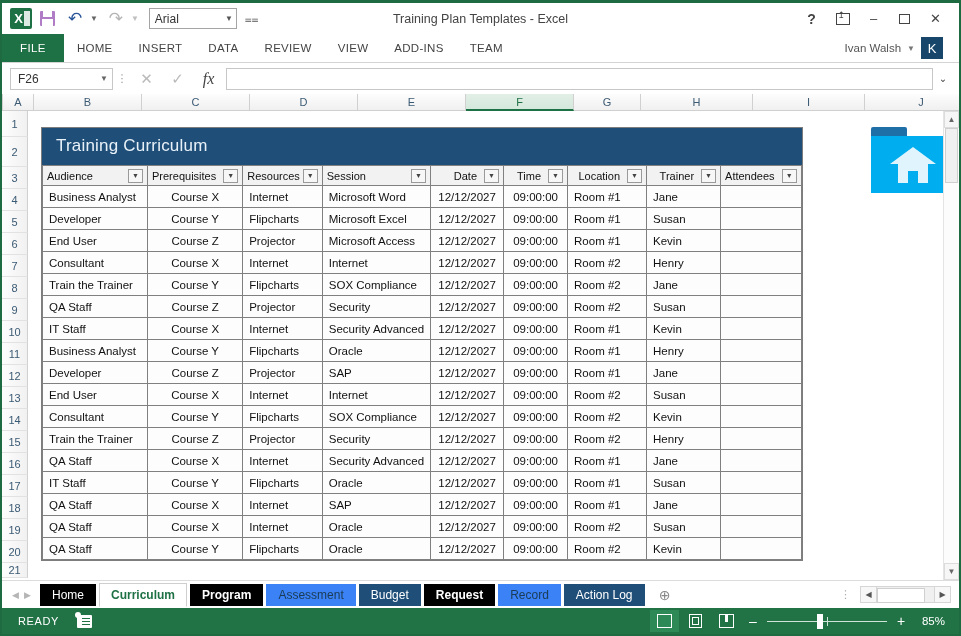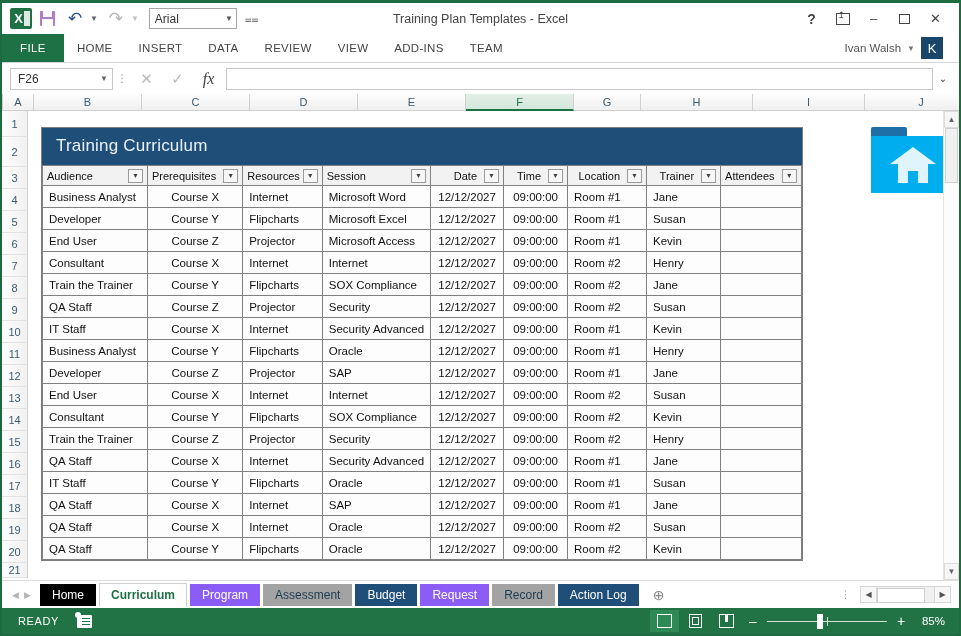--- a/index.html
+++ b/index.html
@@ -276,22 +276,22 @@
   .tab-nav { display: flex; gap: 1px; padding-right: 7px; }
   .tab-nav .n { font-size: 9px; color: #b5b5b5; width: 11px; text-align: center; }
   .stab {
     height: 22px; display: flex; align-items: center; padding: 0 11px;
     font-size: 12px; cursor: default; margin-right: 3px;
     border: 1px solid transparent; border-bottom: none;
   }
   .stab.home    { background: #000000; color: #ffffff; }
   .stab.active  { background: #ffffff; color: #1e7145; font-weight: bold;
                   border: 1px solid #cfcfcf; border-bottom: 1px solid #fff; height: 24px; }
-  .stab.bl-med  { background: #8b5cf6; color: #ffffff; }
-  .stab.bl-lite { background: #a3a3a3; color: #1a3b52; }
+  .stab.bl-med  { background: #000000; color: #ffffff; font-weight: bold; }
+  .stab.bl-lite { background: #3b82f6; color: #1a3b52; }
   .stab.bl-dark { background: #1f4e79; color: #ffffff; }
   .addsheet {
     width: 22px; height: 22px; display: flex; align-items: center;
     justify-content: center; color: #888; font-size: 14px; margin-left: 6px;
   }
   .tab-right { margin-left: auto; display: flex; align-items: center; padding-right: 8px; }
   .hdots { color: #aaa; font-size: 11px; padding: 0 9px; letter-spacing: 0; line-height: 9px;}
   .hsb { display: flex; align-items: center; height: 17px; }
   .hsb .ar {
     width: 17px; height: 17px; border: 1px solid #d6d6d6; background: #f7f7f7;

